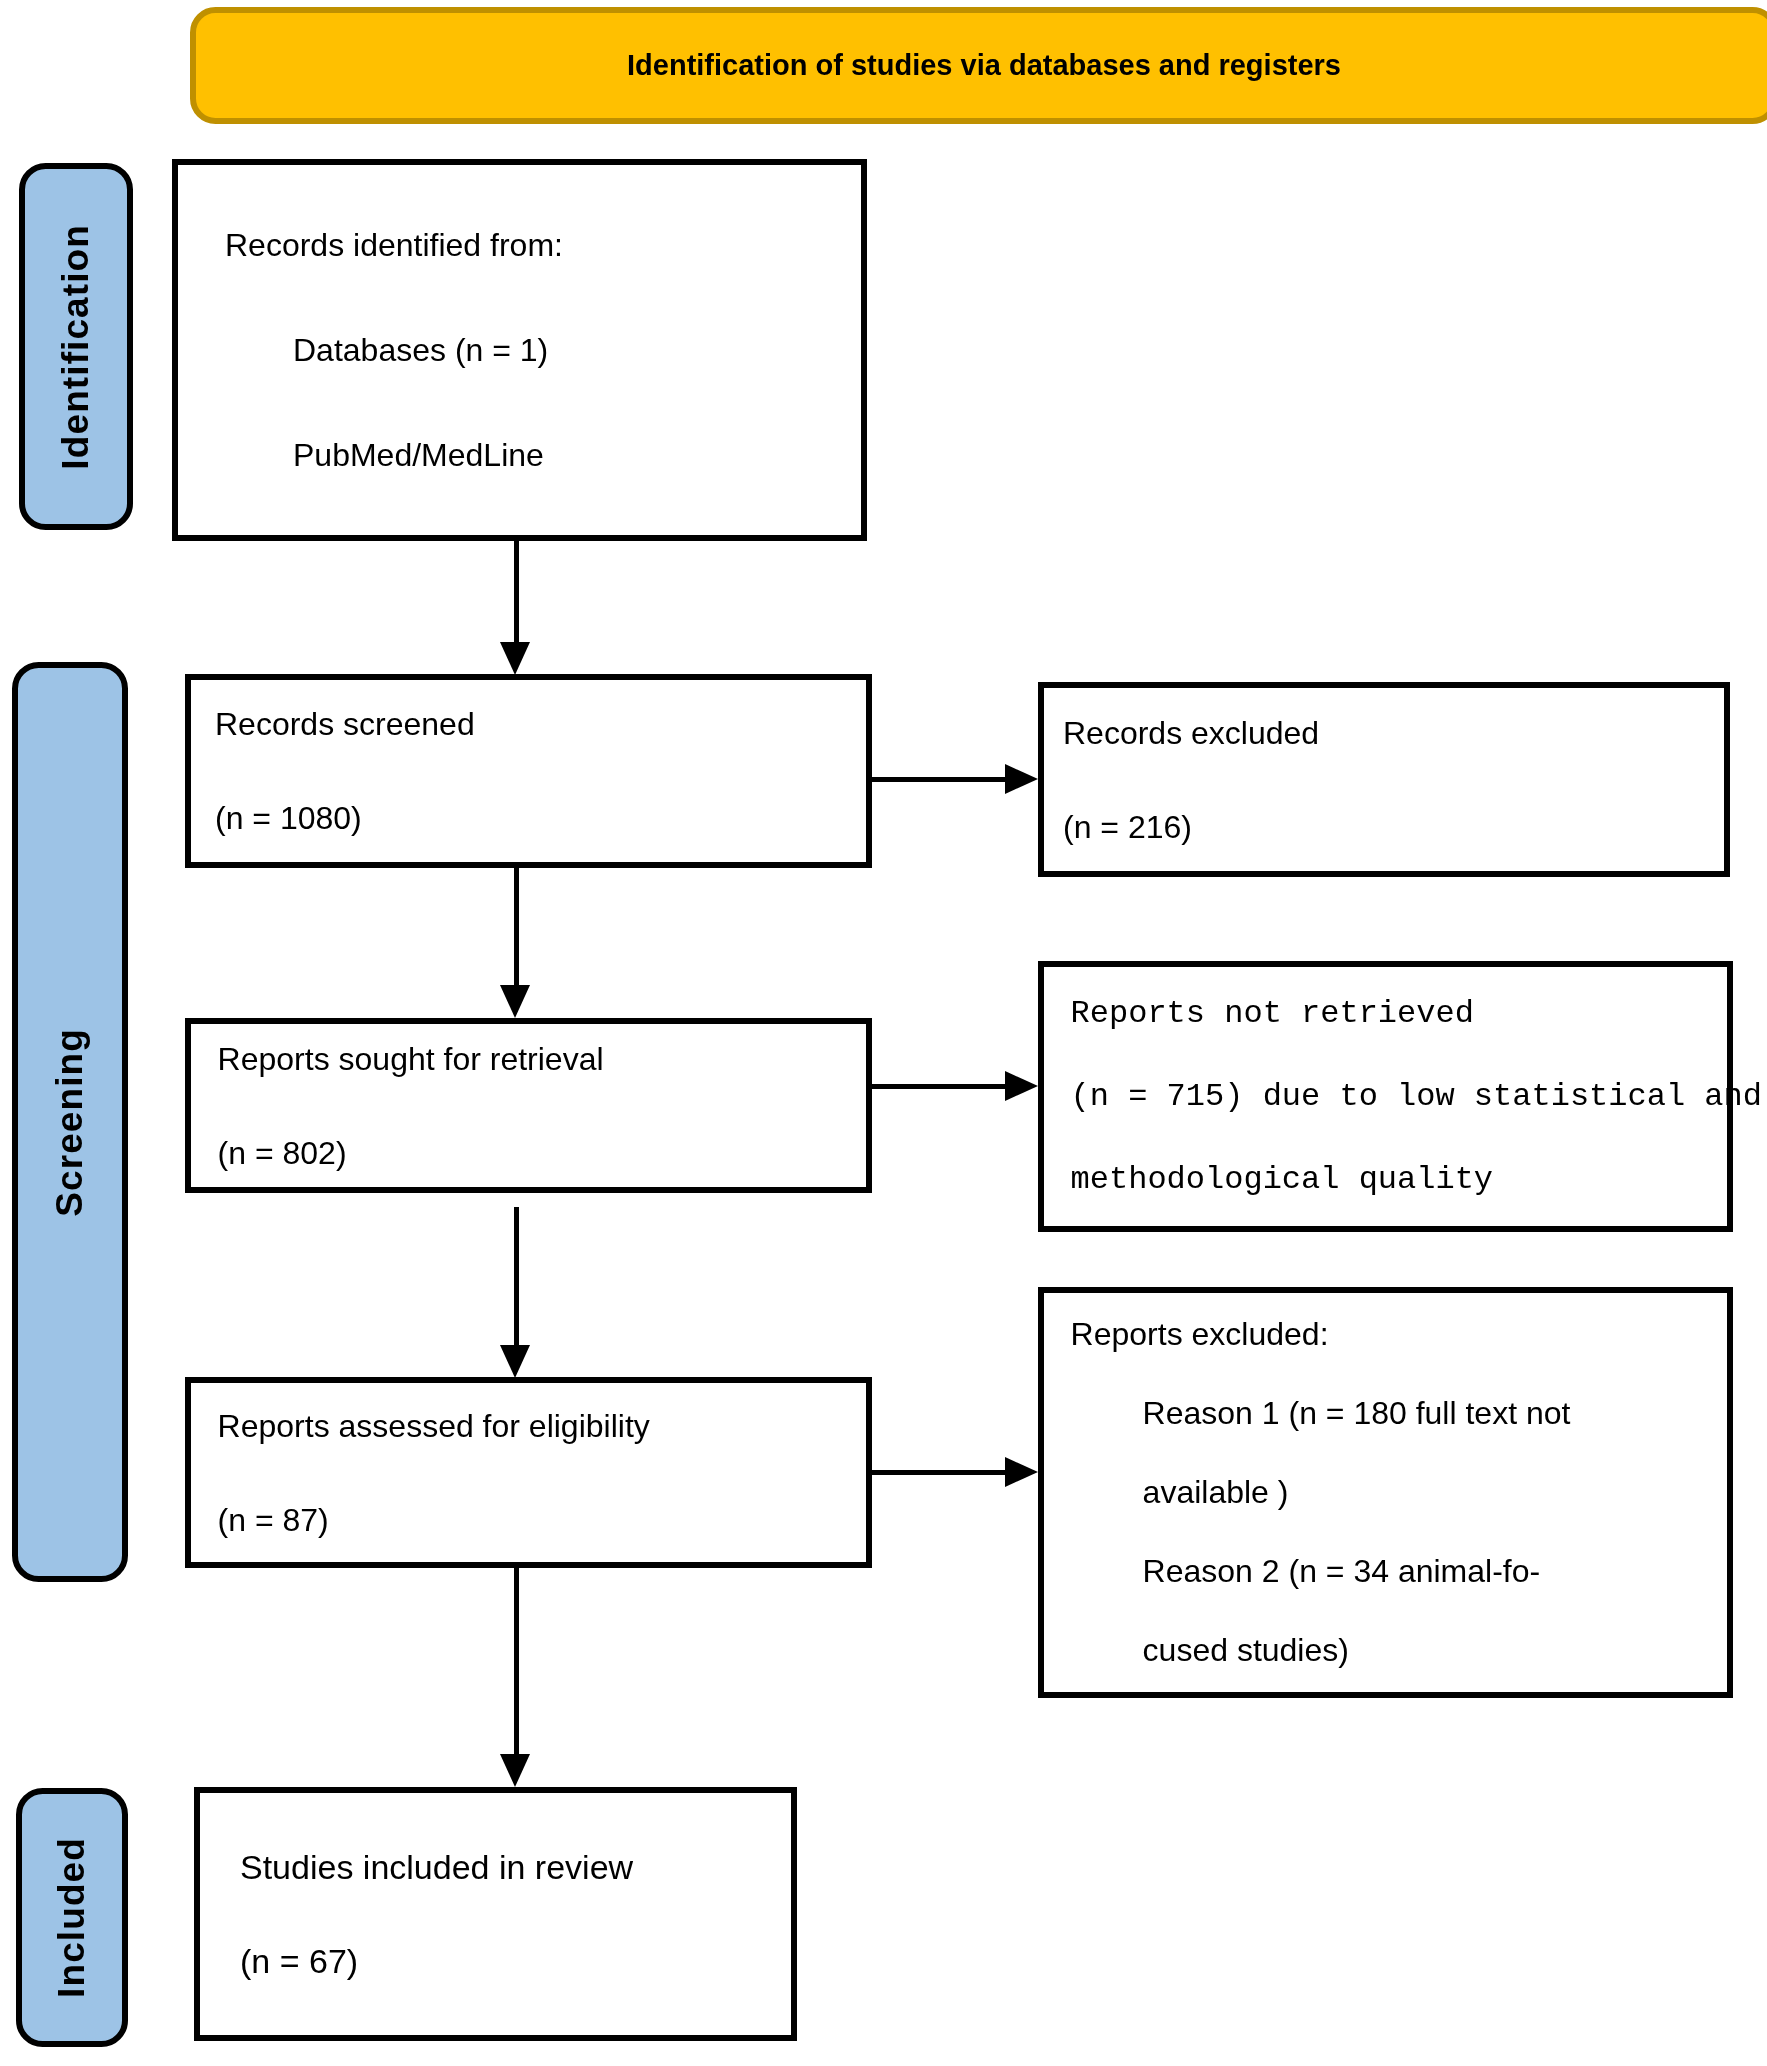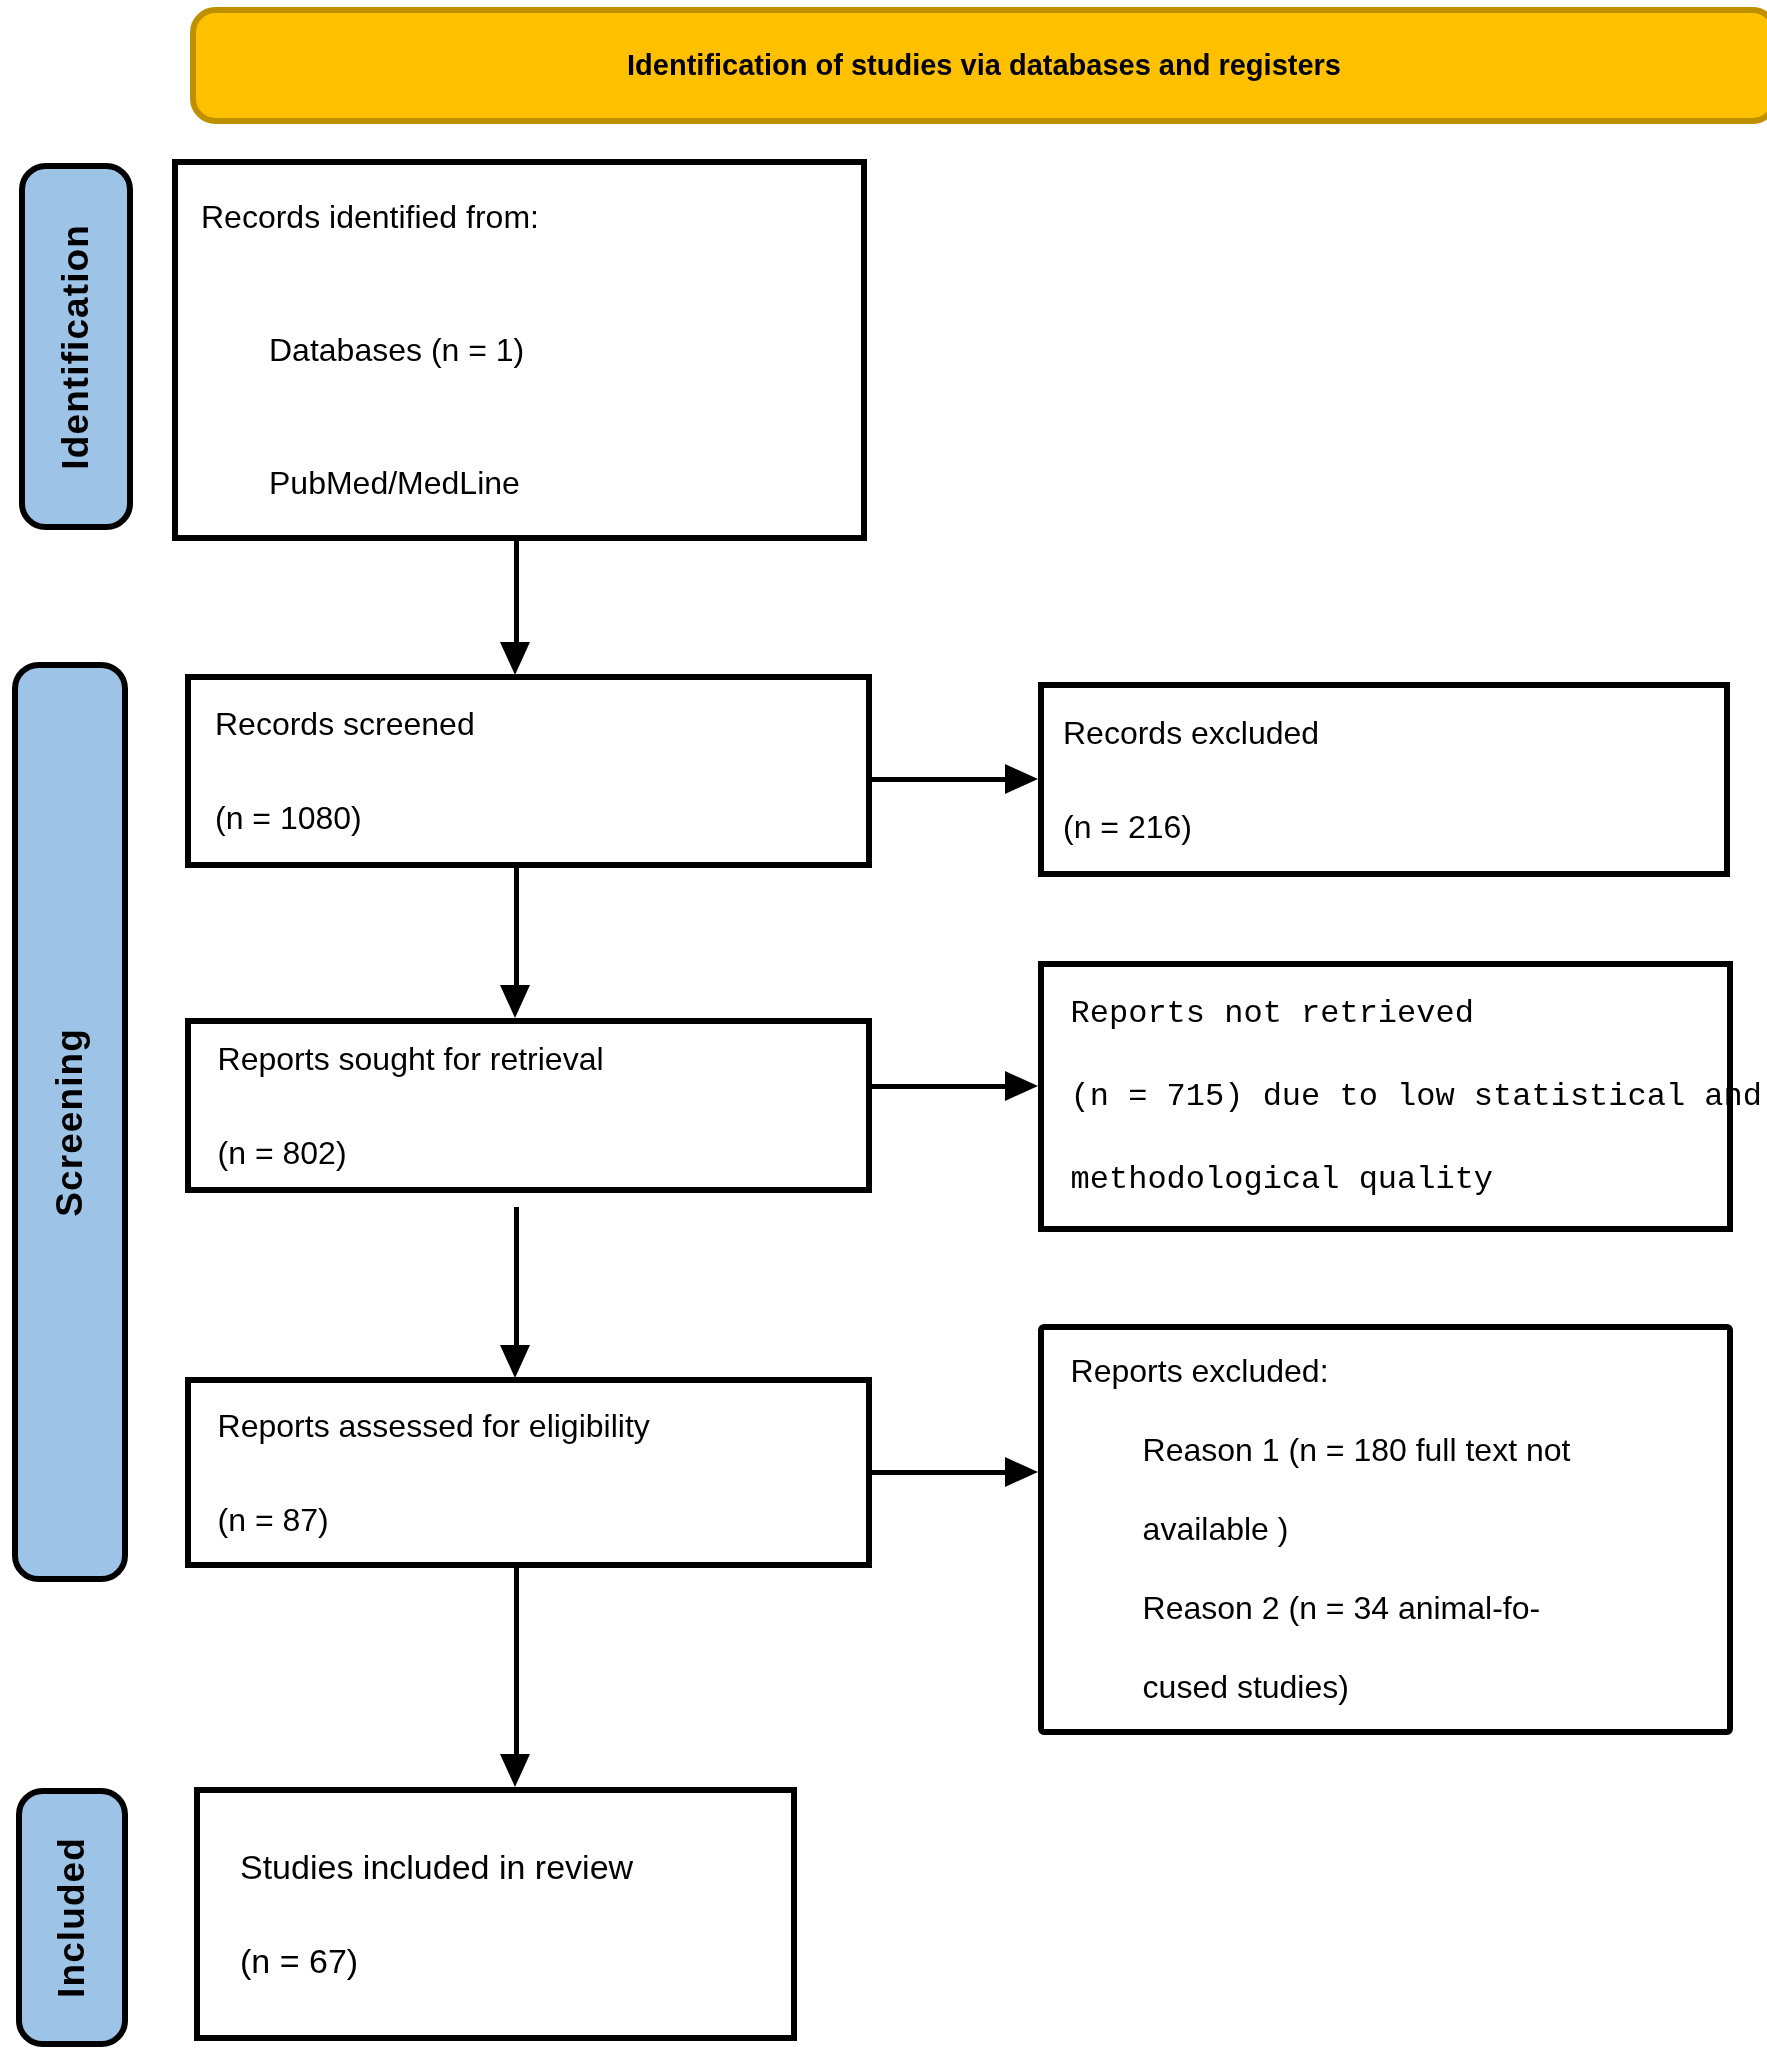--- a/index.html
+++ b/index.html
@@ -49,33 +49,33 @@
   .fbox {
     position: absolute;
     background: #fff;
     border: 6.6px solid var(--line-color);
     display: flex; flex-direction: column; justify-content: center;
     font-size: 32px;
   }
   .fbox .line { line-height: 94px; white-space: nowrap; }
   .indent { padding-left: 68px; }
 
-  #box-records-identified { left: 172px;  top: 159px;  width: 695px; height: 382px; padding-left: 23px; gap: 28px; }
+  #box-records-identified { left: 172px;  top: 159px;  width: 695px; height: 382px; padding-left: 47px; }
   #box-records-identified .line { line-height: 105px; }
 
   #box-records-screened   { left: 185px;  top: 674px; width: 687px; height: 194px; padding-left: 24px; }
   #box-reports-sought     { left: 185px;  top: 1018px; width: 687px; height: 175px; padding-left: 26.6px; }
   #box-reports-assessed   { left: 185px;  top: 1377px; width: 687px; height: 191px; padding-left: 26.6px; }
 
   #box-studies-included   { left: 194px;  top: 1787px; width: 603px; height: 254px; padding-left: 40px; font-size: 34px; }
 
   #box-records-excluded      { left: 1038px; top: 682px; width: 692px; height: 195px; padding-left: 19px; }
   #box-reports-not-retrieved { left: 1038px; top: 961px; width: 695px; height: 271px; padding-left: 26.6px; }
   #box-reports-not-retrieved .line { line-height: 83px; font-family: Liberation Mono, monospace; }
-  #box-reports-excluded      { left: 1038px; top: 1324px; width: 695px; height: 411px; padding-left: 26.6px; border-radius: 6px; }
+  #box-reports-excluded      { left: 1038px; top: 1287px; width: 695px; height: 411px; padding-left: 26.6px; }
   #box-reports-excluded .line { line-height: 79px; }
   #box-reports-excluded .indent { padding-left: 72px; }
 
   
   .vline { position: absolute; width: 5px; background: var(--line-color); }
   .hline { position: absolute; height: 5px; background: var(--line-color); }
   .head-down {
     position: absolute; width: 0; height: 0;
     border-left: 15.5px solid transparent; border-right: 15.5px solid transparent;
     border-top: 33px solid var(--line-color);

